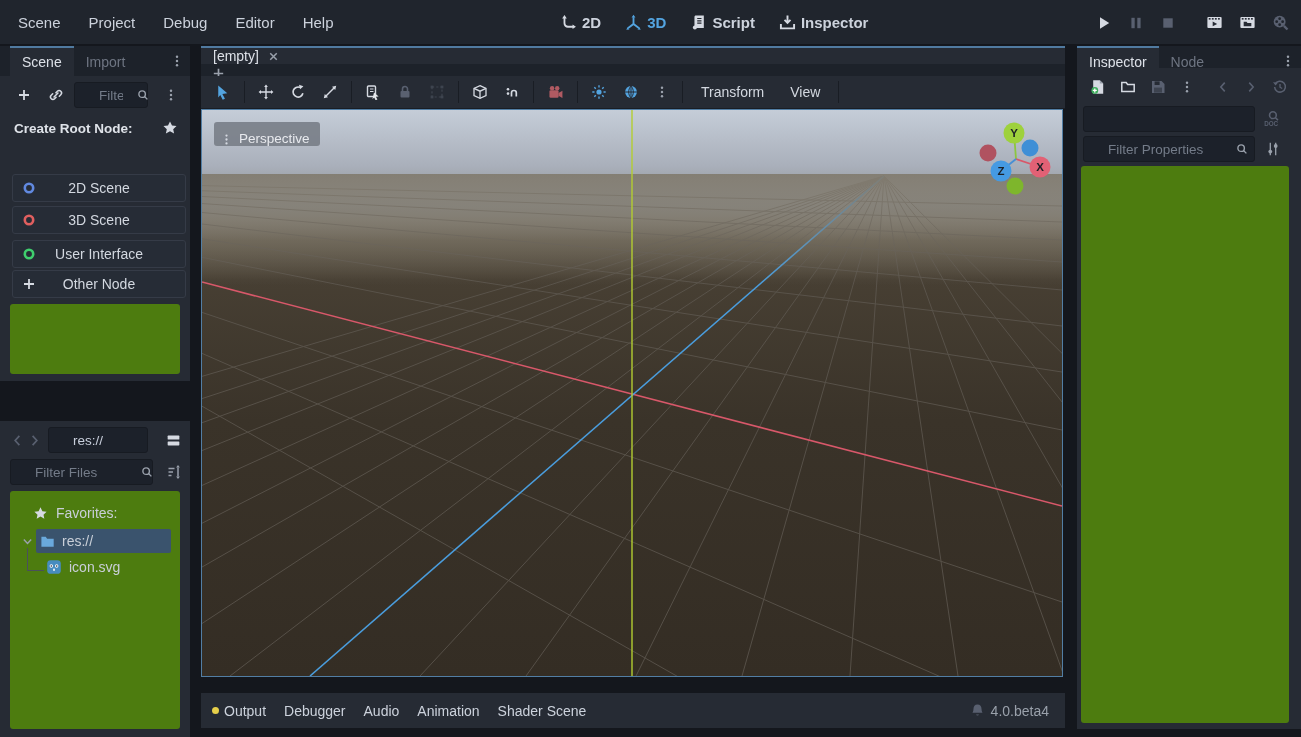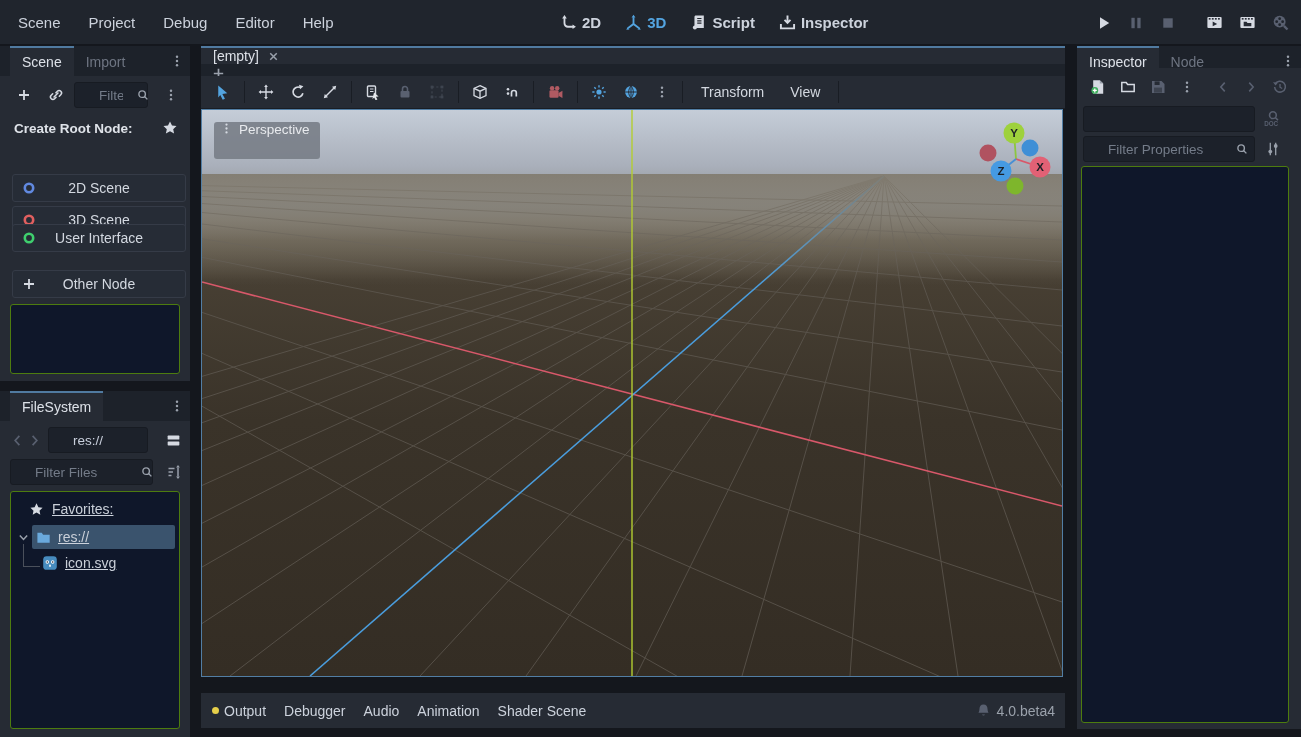--- a/index.html
+++ b/index.html
@@ -25,21 +25,21 @@
   .ws{display:flex;align-items:center;gap:5px;font-size:15px;font-weight:bold;color:#ccd2dc;padding:0 12px;height:45px;}
   .ws.active{color:#53a4e0;}
   #playbar{right:12px;top:0;height:45px;display:flex;align-items:center;gap:16px;}
 
   
   .tabbar{background:#1d222a;display:flex;align-items:stretch;height:30px;}
   .tab{display:flex;align-items:center;gap:8px;padding:0 12px;font-size:14px;color:#6e7582;background:transparent;border-top:2px solid transparent;box-sizing:border-box;}
   .tab.active{background:#262b34;border-top:2px solid #507aa0;color:#dde1e8;}
   .tab-dots{margin-left:auto;display:flex;align-items:center;padding:0 6px;}
   .panel{background:#262b34;}
-  .inset{background:#0f172a;border:1px solid #4d7c0f;border-radius:3px;box-sizing:border-box;text-decoration:underline;}
+  .inset{background:#4d7c0f;border:5px solid #4d7c0f;border-radius:3px;box-sizing:border-box;}
   .tinput{background:#1c212a;border:1px solid #171b22;border-radius:3px;color:#c8cedb;font-family:"Liberation Sans",sans-serif;font-size:13.5px;padding:0 24px;box-sizing:border-box;outline:none;}
   .tinput::placeholder{color:#747c89;}
   .input-wrap{position:relative;}
   .input-wrap .mag{position:absolute;right:6px;top:50%;transform:translateY(-50%);}
 
   
   .node-btn{position:absolute;left:12px;width:174px;height:28px;background:#262c36;border:1px solid #353b47;border-radius:3px;display:flex;align-items:center;font-size:14px;color:#d3d8e0;box-sizing:border-box;}
   .node-btn .nb-ico{position:absolute;left:8px;top:5px;}
   .node-btn .nb-label{flex:1;text-align:center;}
 
@@ -48,27 +48,27 @@
   .sel-row{background:#3a536d;border-radius:2px;}
 
   
   #vp-toolbar{left:201px;top:76px;width:864px;height:33px;background:#262b34;border-bottom:1px solid #191d24;box-sizing:border-box;display:flex;align-items:center;}
   .tb-ico{padding:0 8px;display:flex;align-items:center;}
   .tb-sep{width:1px;height:22px;background:#191d24;margin:0 5px;}
   .tb-menu{font-size:14px;color:#d3d8e0;padding:0 13px;}
 
   
   #viewport{left:201px;top:109px;width:862px;height:568px;border:1px solid #527ea4;box-sizing:border-box;background:#3a332a;}
-  #persp-pill{left:12px;top:12px;background:rgba(118,124,133,0.88);border-radius:3px;height:37px;display:flex;align-items:flex-start;padding:0 10px 0 6px;gap:6px;font-size:13.5px;color:#e8eaee;}
+  #persp-pill{left:12px;top:12px;background:rgba(118,124,133,0.88);border-radius:3px;height:24px;display:flex;align-items:flex-end;padding:0 10px 0 6px;gap:6px;font-size:13.5px;color:#e8eaee;}
 
   
   #bottombar{left:201px;top:693px;width:864px;height:35px;background:#262b34;display:flex;align-items:center;font-size:14px;color:#ccd2dc;}
   .bb-item{padding:0 9px;display:flex;align-items:center;gap:5px;}
   .dot{width:7px;height:7px;border-radius:50%;background:#e6cf4a;display:inline-block;}
-  #version{margin-left:auto;display:flex;align-items:center;gap:6px;color:#9aa1ab;padding-right:10px;}
+  #version{margin-left:auto;display:flex;align-items:center;gap:6px;color:#9aa1ab;padding-right:16px;}
 
   
   .insp-ico{padding:0 7px;display:flex;align-items:center;}
 </style>
 </head>
 <body>
 
 <svg width="0" height="0" style="position:absolute" aria-hidden="true">
   <defs>
     <symbol id="i-plus" viewBox="0 0 16 16">
@@ -373,47 +373,37 @@
           <use href="#i-ring"></use>
         </svg>
       <span class="nb-label">2D Scene</span>
     </div>
     <div class="node-btn" style="top:130px;">
       <svg class="nb-ico" width="16" height="16" style="color:#e05f5f;">
           <use href="#i-ring"></use>
         </svg>
       <span class="nb-label">3D Scene</span>
     </div>
-    <div class="node-btn" style="top:148px;justify-content:flex-end;">
+    <div class="node-btn" style="top:164px;justify-content:flex-end;">
       <svg class="nb-ico" width="16" height="16" style="color:#3fcf6e;">
           <use href="#i-ring"></use>
         </svg>
       <span class="nb-label">User Interface</span>
     </div>
     <div class="node-btn" style="top:194px;">
       <svg class="nb-ico" width="16" height="16" style="color:#d6dae2;">
           <use href="#i-plus"></use>
         </svg>
       <span class="nb-label">Other Node</span>
     </div>
     <div class="inset abs" style="left:10px;top:228px;width:170px;height:70px;"></div>
   </div>
 </div>
 
 <div class="abs" style="left:0;top:391px;width:190px;height:346px;">
-  <div class="tabbar" style="padding-left:10px;">
-    <div class="tab active">
-        <span>FileSystem</span>
-      </div>
-    <div class="tab-dots">
-        <svg class="ic" width="14" height="14">
-          <use href="#i-dots"></use>
-        </svg>
-      </div>
-  </div>
   <div class="panel abs" style="left:0;top:30px;width:190px;height:316px;">
     <div class="abs row" style="left:10px;top:6px;width:172px;height:26px;gap:2px;">
       <svg class="ic-dim" width="15" height="15">
           <use href="#i-chevL"></use>
         </svg>
       <svg class="ic-dim" width="15" height="15">
           <use href="#i-chevR"></use>
         </svg>
       <input class="tinput" style="width: 100px; height: 26px; margin-left: 4px;" value="res://">
       <div style="margin-left:auto;">

